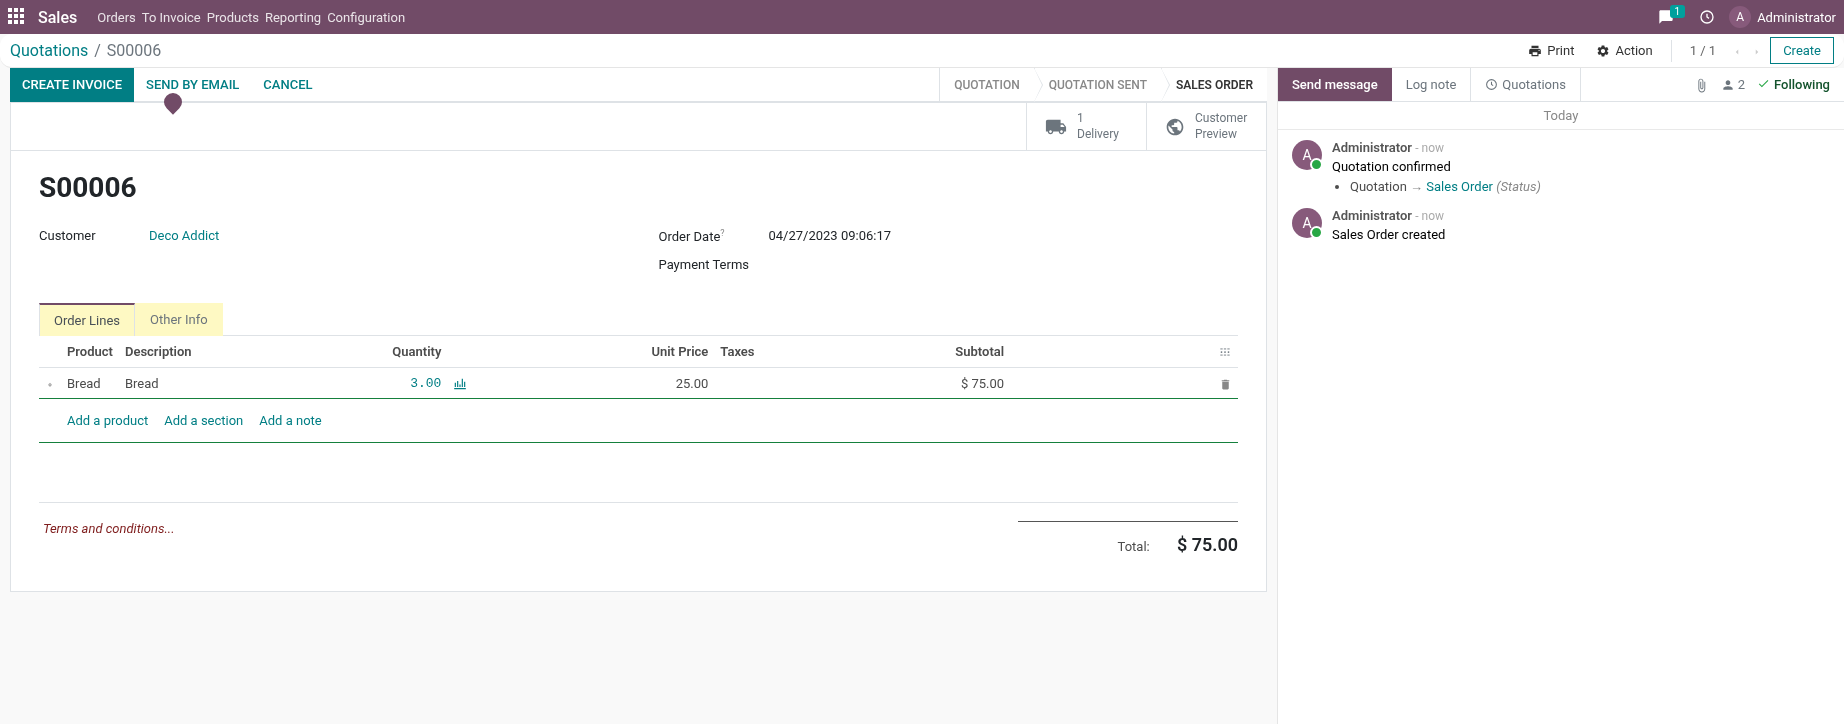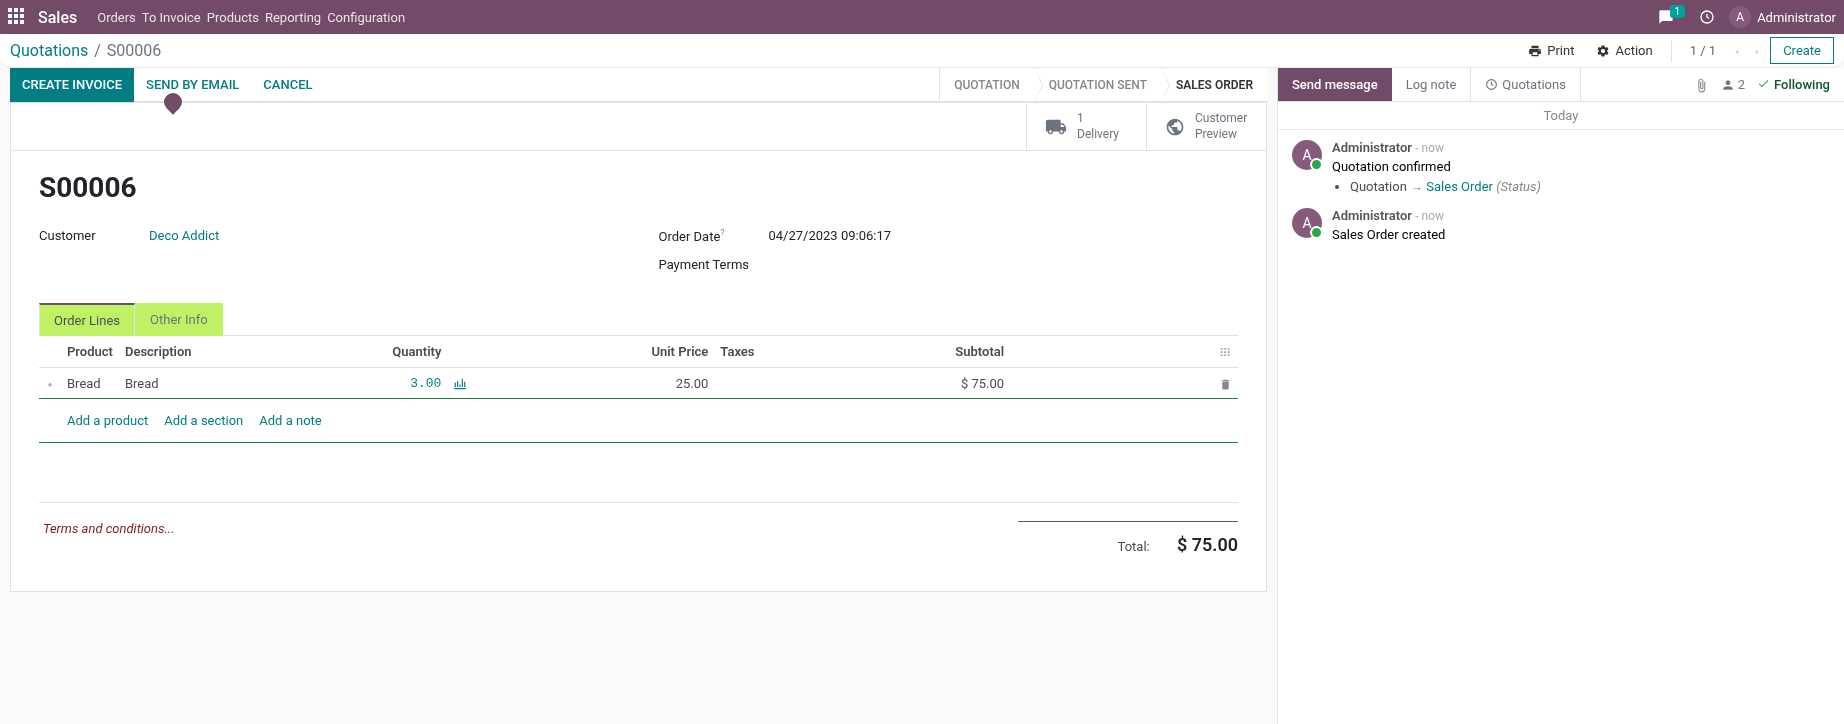--- a/index.html
+++ b/index.html
@@ -57,21 +57,21 @@
 .form-row { display:flex; gap:40px; }
 .col { flex:1; }
 .field { display:flex; margin-bottom:12px; }
 .field-label { width:110px; color:#212529; font-size:13px; }
 .field-value { color:#212529; }
 .field-value a { color:#017e84; cursor:pointer; }
 .sup { font-size:9px; vertical-align:super; color:#888; }
 
 
 .tabs { display:flex; border-bottom:1px solid #dee2e6; margin-top:18px; }
-.tab { padding:8px 14px; cursor:pointer; color:#6c757d; border:1px solid transparent; border-bottom:none; position:relative; top:1px; background:#bef264; }
+.tab { padding:8px 14px; cursor:pointer; color:#6c757d; border:1px solid transparent; border-bottom:none; position:relative; top:1px; background:#fef9c3; }
 .tab.active { color:#495057; border-color:#dee2e6; border-top:2px solid #714B67; }
 
 
 .order-table { width:100%; border-collapse:collapse; margin-top:0; }
 .order-table th { text-align:left; padding:8px 6px; border-bottom:1px solid #dee2e6; font-weight:600; color:#4c4c4c; font-size:13px; }
 .order-table th.right, .order-table td.right { text-align:right; }
 .order-table td { padding:7px 6px; border-bottom:1px solid #15803d; font-size:13px; }
 .qty-val { color:#017e84;font-family:Liberation Mono, monospace; }
 .drag-handle svg { fill:#aaa; }
 .trash svg { fill:#888; cursor:pointer; }

